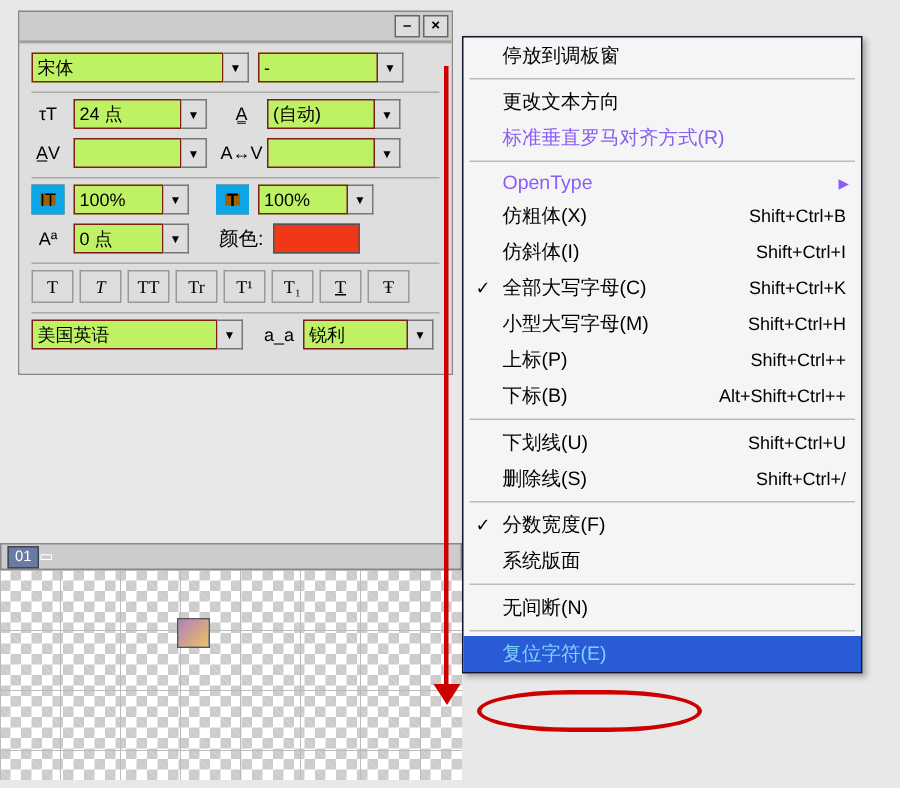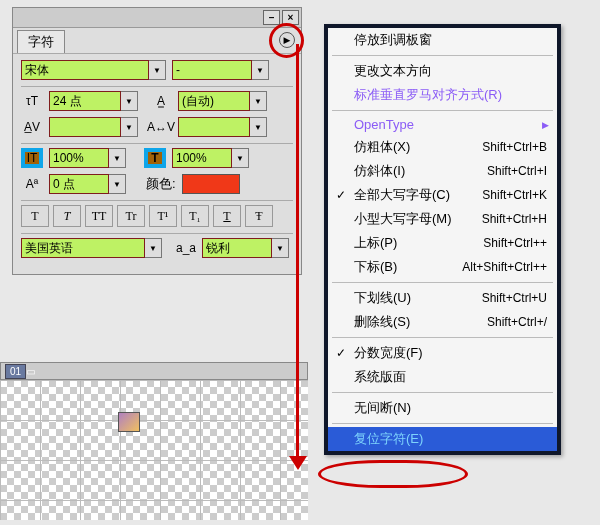--- a/index.html
+++ b/index.html
@@ -13,29 +13,29 @@
   .tab { background:#e8e8e8; border:1px solid #888; border-bottom:none; padding:2px 10px; font-size:13px; }
   .flyout-btn { position:absolute; right:6px; top:4px; width:16px; height:16px; border-radius:50%; border:1px solid #555; display:flex; align-items:center; justify-content:center; font-size:9px; cursor:pointer; background:#ddd;}
   .flyout-circle { position:absolute; right:-3px; top:-5px; width:35px; height:35px; border:3px solid #c00; border-radius:50%; pointer-events:none; z-index:5;}
   
   .body { padding: 6px 8px 10px 8px; background:#dedede; border-top:1px solid #aaa; }
   .row { display:flex; align-items:center; gap:6px; margin-bottom:6px; }
   .combo { display:flex; align-items:center; }
   .combo input { height:20px; border:1px solid #7f1d1d; background:#bef264; font-size:12px; padding:0 3px; }
   .combo .dd { width:17px; height:20px; border:1px solid #777; border-left:none; background:#ddd; display:flex; align-items:center; justify-content:center; font-size:8px; cursor:pointer;}
   .ico { width:22px; height:20px; display:flex; align-items:center; justify-content:center; font-size:12px; border:1px solid transparent;}
-  .ico.framed { border:4px solid #0ea5e9; background:#a16207;}
+  .ico.framed { border:6px solid #0ea5e9; background:#a16207;}
   .sep { height:1px; background:#aaa; margin:4px 0;}
   .color-swatch { width:58px; height:20px; background:#f03818; border:1px solid #555; cursor:pointer;}
   .lbl { font-size:13px; }
   .btnrow { display:flex; gap:4px; }
   .btnrow .tbtn { width:28px; height:22px; border:1px solid #999; background:#ddd; display:flex; align-items:center; justify-content:center; font-size:12px; font-family:"Times New Roman",serif; cursor:pointer;}
   
   
-  .menu { position:absolute; left:308px; top:24px; width:237px; background:#f5f5f5; border:4px solid #0f172a; box-shadow:2px 2px 4px rgba(0,0,0,.3); z-index:3;margin-left:16px;}
+  .menu { position:absolute; left:308px; top:24px; width:267px; background:#f5f5f5; border:1px solid #0f172a; box-shadow:2px 2px 4px rgba(0,0,0,.3); z-index:3;}
   .mi { display:flex; align-items:center; padding:3px 10px 3px 26px; font-size:13px; position:relative; cursor:pointer;}
   .mi.disabled { color:#8b5cf6; }
   .mi .short { margin-left:auto; font-size:12px;text-align:right;}
   .mi.check::before { content:"✓"; position:absolute; left:8px; font-size:12px;}
   .mi.sub::after { content:"▶"; position:absolute; right:8px; font-size:9px;}
   .msep { height:1px; background:#bbb; margin:3px 4px;}
   .mi.hl { background:#2a5bd7; color:#7dd3fc; }
   .hl-ring { position:absolute; left:318px; top:460px; width:150px; height:28px; border:3px solid #c00; border-radius:50%/60%; z-index:6; pointer-events:none;}
   
   
@@ -58,25 +58,20 @@
   .frame-badge{background:#6a7aa0;padding:1px 4px;border:1px solid #445;}
 </style>
 </head>
 <body>
 
 <div class="panel">
   <div class="titlebar">
     <div class="tb-btn">–</div>
     <div class="tb-btn">×</div>
   </div>
-  <div class="tabs">
-    <div class="tab">字符</div>
-    <div class="flyout-btn">▶</div>
-    <div class="flyout-circle"></div>
-  </div>
   <div class="body">
 
     <div class="row">
       <div class="combo">
         <input style="width: 128px;" value="宋体">
         <div class="dd">▼</div>
       </div>
       <div class="combo">
         <input style="width: 80px;" value="-">
         <div class="dd">▼</div>

